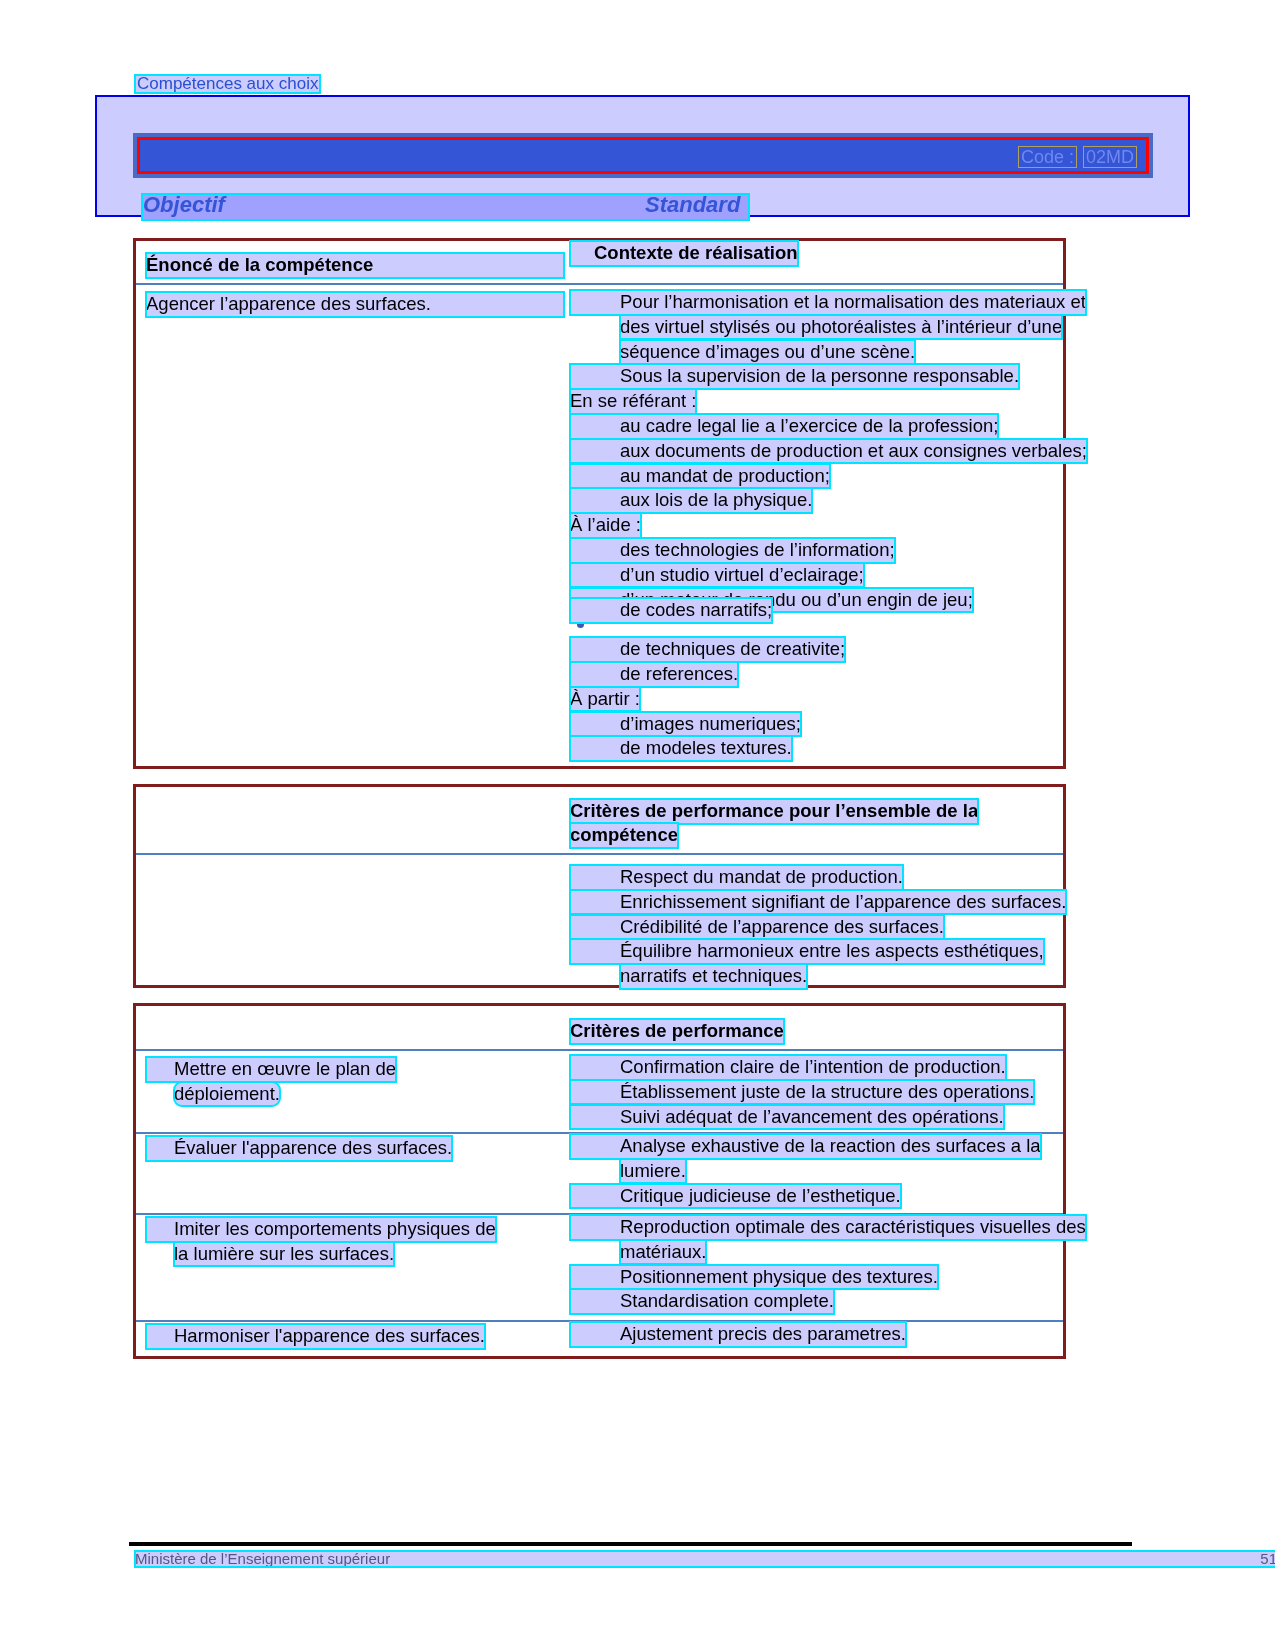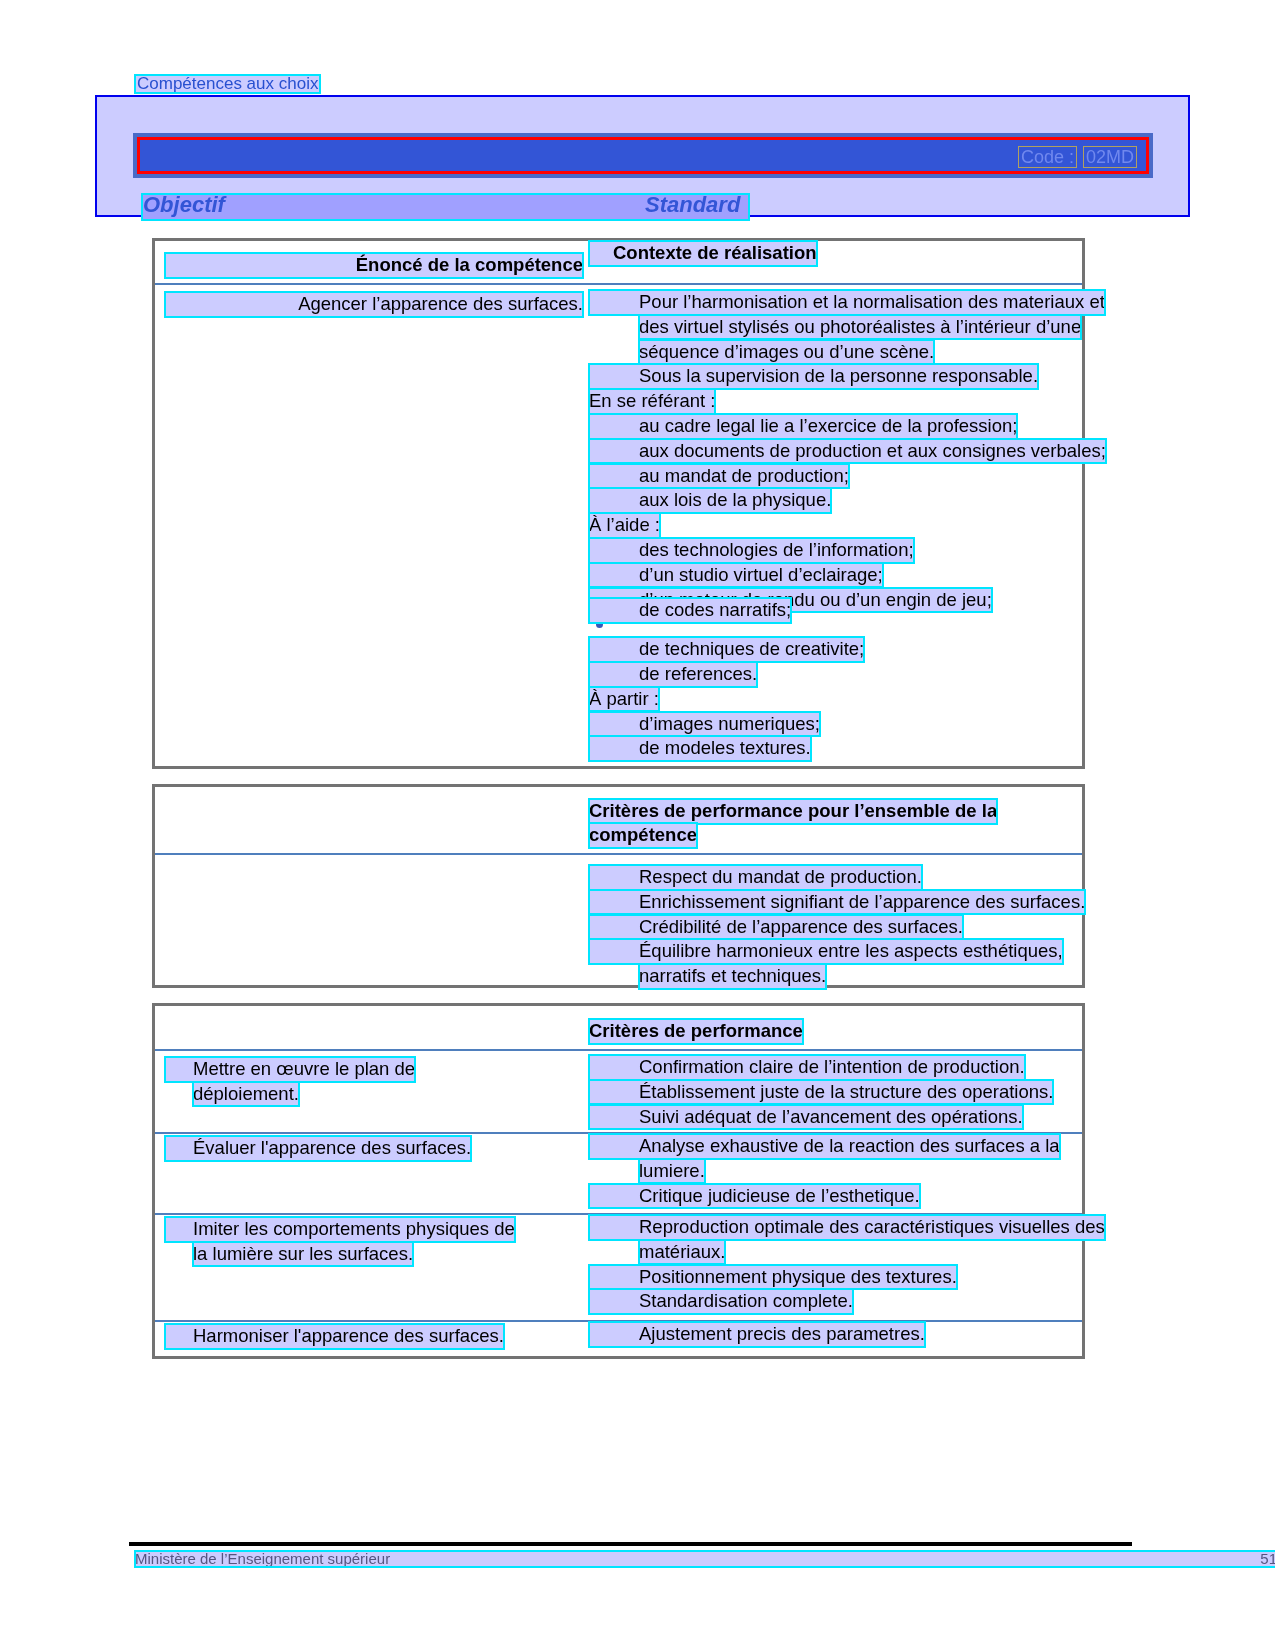--- a/index.html
+++ b/index.html
@@ -1,35 +1,35 @@
 <!DOCTYPE html>
 <html><head>
 <meta charset="utf-8">
 <style>
   html, body { margin: 0; padding: 0; }
   body {
     width: 1275px; height: 1651px; position: relative; background: #ffffff;
     font-family: "Liberation Sans", "DejaVu Sans", sans-serif; color: #000;
     overflow: hidden;
   }
-  .hl { background: #ccccff; outline: 2px solid #00e5ff; outline-offset: -1px; text-align: right; }
+  .hl { background: #ccccff; outline: 2px solid #00e5ff; outline-offset: -1px; }
   .abs { position: absolute; }
 
   
   .section-title { left: 135px; top: 75px; font-size: 17px; color: #2850d0; line-height: 18px; padding: 0 2px; }
   .outer-box { left: 95px; top: 95px; width: 1091px; height: 118px; background: #ccccff; border: 2px solid #0000ee; }
   .code-bar-frame { left: 133px; top: 133px; width: 1020px; height: 45px; background: #4a6ac8; }
   .code-bar { position: absolute; left: 4px; top: 4px; right: 4px; bottom: 4px; background: #3355d6; border: 3px solid #ff0000; }
   .code-label { position: absolute; right: 10px; top: 7px; font-size: 18px; color: #7088ee; display: flex; gap: 8px; align-items: center; }
   .code-label span { outline: 1px solid #b0a060; padding: 0 2px; line-height: 20px; }
   .obj-row { left: 143px; top: 195px; width: 605px; height: 24px; background: #a0a0ff; outline: 2px solid #00e5ff; }
   .obj-row span { position: absolute; top: -3px; font-size: 22px; font-weight: bold; font-style: italic; color: #3355d6; }
 
   
-  .tbl { position: absolute; left: 133px; width: 933px; border: 3px solid #737373; box-sizing: border-box; margin-left: 19px; }
+  .tbl { position: absolute; left: 133px; width: 933px; border: 3px solid #7f1d1d; box-sizing: border-box; }
   .divider { position: absolute; left: 0; right: 0; height: 2px; background: #4f7fbd; }
   .txt { position: absolute; font-size: 18.5px; line-height: 24.5px; white-space: nowrap; }
   .head { font-weight: bold; font-size: 18.5px; }
   .bullet { position: absolute; width: 7px; height: 7px; border-radius: 50%; background: #3a5ab8; }
 
   
   .footer-rule { left: 129px; top: 1542px; width: 1003px; height: 4px; background: #000; }
   .footer { left: 135px; top: 1551px; width: 1142px; height: 16px; font-size: 15px; color: #555580; line-height: 16px; display: flex; justify-content: space-between; }
 </style>
 </head>
@@ -112,21 +112,21 @@
 
 <div class="tbl" id="t3" style="top:1003px; height:356px;">
   <div class="divider" style="top:43px"></div>
   <div class="divider" style="top:126px"></div>
   <div class="divider" style="top:207px"></div>
   <div class="divider" style="top:314px"></div>
   <div class="txt head hl" style="left:434px; top:13px;">Critères de performance</div>
   <div id="t3-rows">
       <div class="txt" style="left: 10px; top: 51px;">1.</div>
       <div class="txt hl" style="left: 10px; padding-left: 28px; top: 51px;">Mettre en œuvre le plan de</div>
-      <div class="txt hl" style="left: 38px; padding-left: 0px; top: 75.5px;">déploiement.</div>
+      <div class="txt hl" style="left: 38px; padding-left: 0px; top: 75.5px; border-radius: 8px;">déploiement.</div>
       <div>
         <span class="bullet" style="left: 441px; top: 58px;"></span>
         <div class="txt hl" style="top: 49px; left: 434px; padding-left: 50px;">Confirmation claire de l’intention de production.</div>
         <span class="bullet" style="left: 441px; top: 82.8px;"></span>
         <div class="txt hl" style="top: 73.8px; left: 434px; padding-left: 50px;">Établissement juste de la structure des operations.</div>
         <span class="bullet" style="left: 441px; top: 107.6px;"></span>
         <div class="txt hl" style="top: 98.6px; left: 434px; padding-left: 50px;">Suivi adéquat de l’avancement des opérations.</div>
       </div>
       <div class="txt" style="left: 10px; top: 130px;">2.</div>
       <div class="txt hl" style="left: 10px; padding-left: 28px; top: 130px;">Évaluer l'apparence des surfaces.</div>

